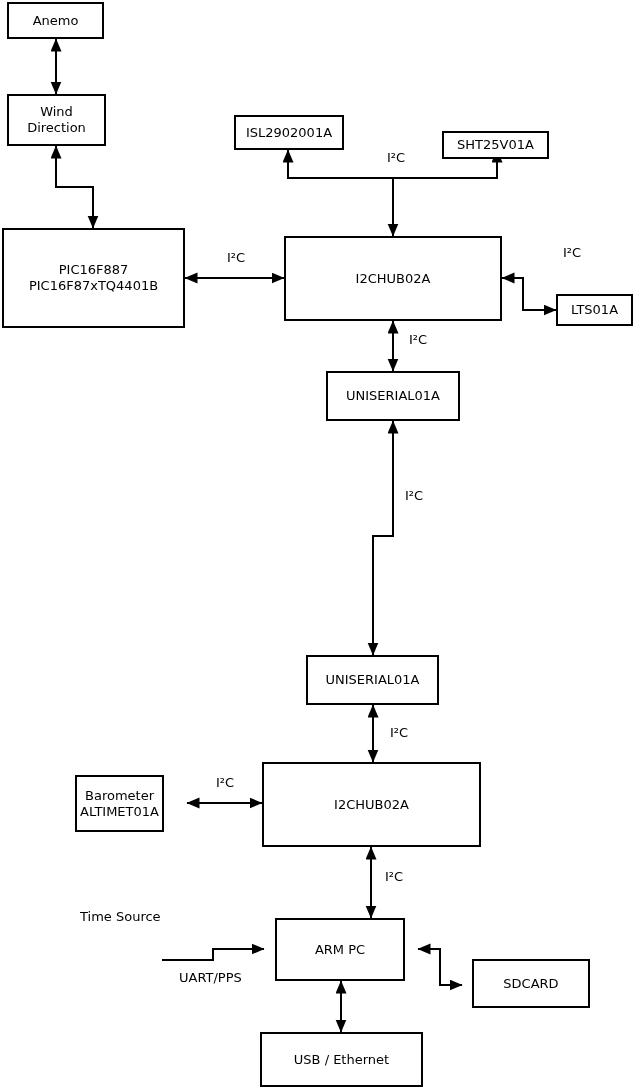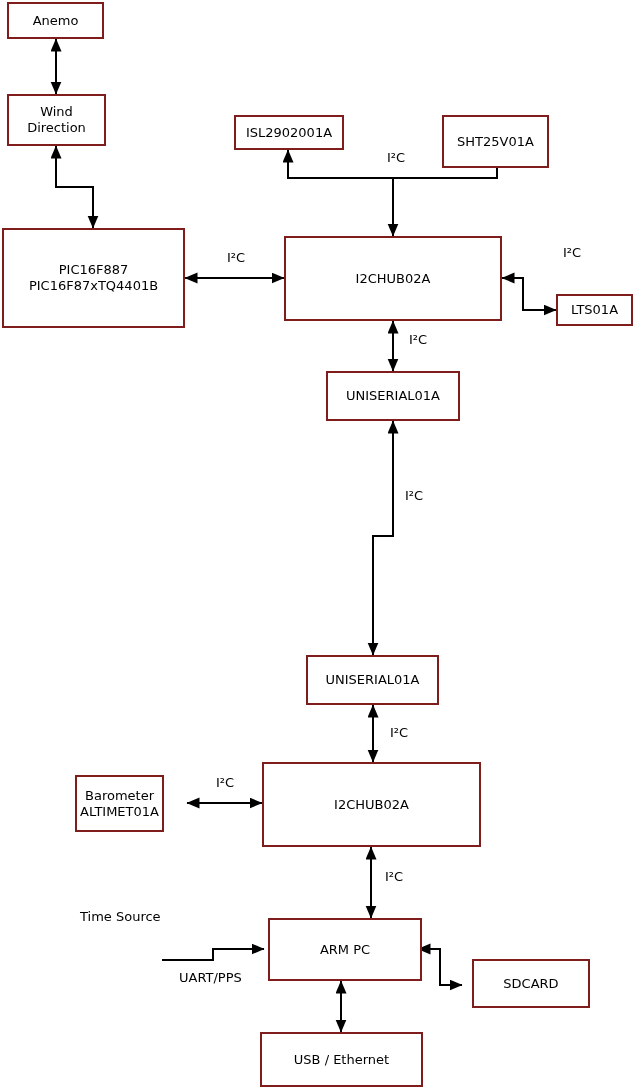--- a/index.html
+++ b/index.html
@@ -25,21 +25,21 @@
   }
   .connector-layer path {
     stroke: #000000;
     stroke-width: 2;
     fill: none;
   }
   .node {
     position: absolute;
     box-sizing: border-box;
     background: #ffffff;
-    border: 2px solid #7f1d1d;
+    border: 2px solid #000000;
     display: flex;
     flex-direction: column;
     align-items: center;
     justify-content: center;
     text-align: right;
     font-size: 13px;
     line-height: 16px;
     white-space: nowrap;
   }
   .flabel {
@@ -91,21 +91,21 @@
 
   <div class="node" style="left:2px;top:228px;width:183px;height:100px">
     <span>PIC16F887</span>
     <span>PIC16F87xTQ4401B</span>
   </div>
 
   <div class="node" style="left:234px;top:115px;width:110px;height:35px">
     <span>ISL2902001A</span>
   </div>
 
-  <div class="node" style="left:442px;top:115px;width:107px;height:53px">
+  <div class="node" style="left:442px;top:131px;width:107px;height:28px">
     <span>SHT25V01A</span>
   </div>
 
   <div class="node" style="left:284px;top:236px;width:218px;height:85px">
     <span>I2CHUB02A</span>
   </div>
 
   <div class="node" style="left:556px;top:294px;width:77px;height:32px">
     <span>LTS01A</span>
   </div>
@@ -120,21 +120,21 @@
 
   <div class="node" style="left:75px;top:775px;width:89px;height:57px">
     <span>Barometer</span>
     <span>ALTIMET01A</span>
   </div>
 
   <div class="node" style="left:262px;top:762px;width:219px;height:85px">
     <span>I2CHUB02A</span>
   </div>
 
-  <div class="node" style="left:268px;top:918px;width:154px;height:63px">
+  <div class="node" style="left:275px;top:918px;width:130px;height:63px">
     <span>ARM PC</span>
   </div>
 
 
   <div class="node" style="left:472px;top:959px;width:118px;height:49px">
     <span>SDCARD</span>
   </div>
 
   <div class="node" style="left:260px;top:1032px;width:163px;height:55px">
     <span>USB / Ethernet</span>

